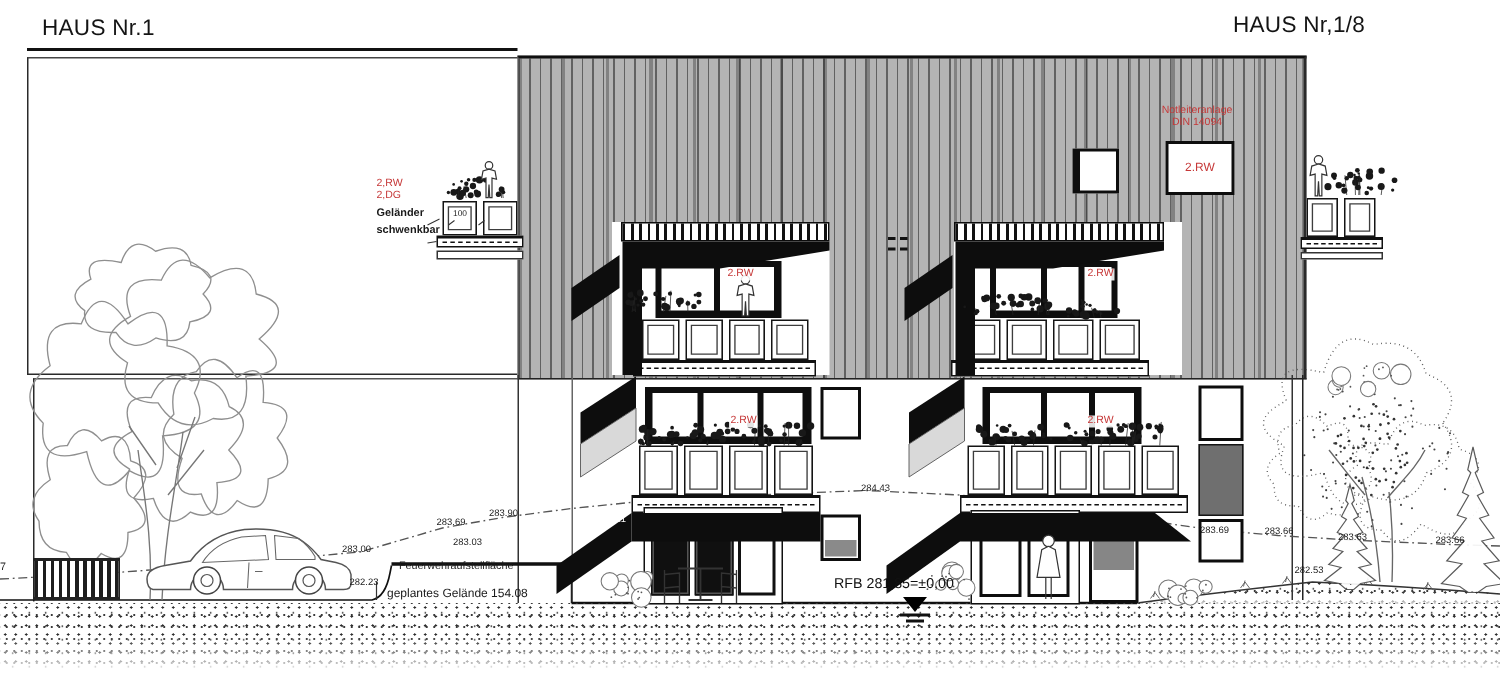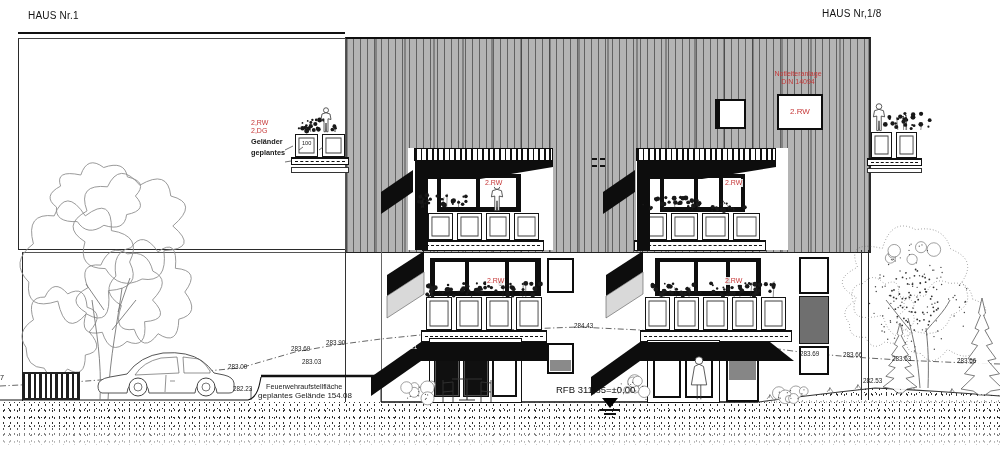--- a/index.html
+++ b/index.html
@@ -1,19 +1,19 @@
 <!DOCTYPE html>
 <html><head>
 <meta charset="utf-8">
 <style>
   html,body{margin:0;padding:0;background:#fff;}
   #canvas{position:relative;width:1000px;height:452px;background:#fff;overflow:hidden;
           font-family:"Liberation Sans", sans-serif;color:#1a1a1a;}
   .abs{position:absolute;}
-  .title{font-size:10px;letter-spacing:.2px;color:#141414;white-space:nowrap;}
+  .title{font-size:15px;letter-spacing:.2px;color:#141414;white-space:nowrap;}
   .roof{background:
       repeating-linear-gradient(90deg, rgba(30,30,30,.55) 0 1px, transparent 1px 7px),
       repeating-linear-gradient(90deg, rgba(0,0,0,.28) 0 2px, transparent 2px 29px),
       #b4b4b4;
       border-top:2.2px solid #0f0f0f;border-bottom:1.6px solid #222;
       border-left:1px solid #555;border-right:2px solid #2a2a2a;}
   .bay{background:#fff;}
   .hstrip{background:repeating-linear-gradient(90deg,#101010 0 1.8px,#fff 1.8px 5.6px);
           border:1.8px solid #0c0c0c;box-sizing:border-box;}
   .win{background:#fff;border:2.4px solid #0d0d0d;box-sizing:border-box;}
@@ -746,33 +746,33 @@
       <path d="M285,150 L293,146 M291,161 L285,162" stroke="#333" fill="none" stroke-width="0.7"></path>
     </svg>
 
   <span class="abs title" style="left:28px;top:10px;">HAUS Nr.1</span>
   <span class="abs title" style="left:822px;top:8px;">HAUS Nr,1/8</span>
 
   <div class="abs" style="left:251px;top:119px;z-index:9;">
     <div class="red">2,RW</div>
     <div class="red">2,DG</div>
     <div class="nline">Geländer</div>
-    <div class="nline">geplantes</div>
+    <div class="nline">schwenkbar</div>
   </div>
 
   <span class="abs red redbg" style="left:484px;top:179px;z-index:9;">2.RW</span>
   <span class="abs red redbg" style="left:724px;top:179px;z-index:9;">2.RW</span>
   <span class="abs red redbg" style="left:486px;top:277px;z-index:9;">2.RW</span>
   <span class="abs red redbg" style="left:724px;top:277px;z-index:9;">2.RW</span>
 
-  <span class="abs glabel" style="left:266px;top:382px;z-index:9;">Feuerwehraufstellfläche</span>
+  <span class="abs glabel" style="left:266px;top:372px;z-index:9;">Feuerwehraufstellfläche</span>
   <span class="abs glabel" style="left:258px;top:391px;font-size:8px;z-index:9;">geplantes Gelände 154.08</span>
   <span class="abs glabel" style="left:0;top:373px;z-index:9;">7</span>
 
-  <span class="abs" style="left:556px;top:384px;font-size:9.5px;color:#111;z-index:9;white-space:nowrap;">RFB 311,85=±0,00</span>
+  <span class="abs" style="left:556px;top:384px;font-size:9.5px;color:#111;z-index:9;white-space:nowrap;">RFB 281,85=±0,00</span>
   <div class="abs tri" style="left:602px;top:398px;z-index:9;"></div>
   <div class="abs" style="left:600px;top:409px;width:20px;height:1.5px;background:#111;z-index:9;"></div>
   <div class="abs" style="left:604px;top:413px;width:12px;height:1.5px;background:#111;z-index:9;"></div>
 
   <div id="markers">
       <span class="marker" style="left: 228px; top: 363px;">283.00</span>
       <span class="marker" style="left: 233px; top: 385px;">282.23</span>
       <span class="marker" style="left: 291px; top: 345px;">283.69</span>
       <span class="marker" style="left: 302px; top: 358px;">283.03</span>
       <span class="marker" style="left: 326px; top: 339px;">283.90</span>

